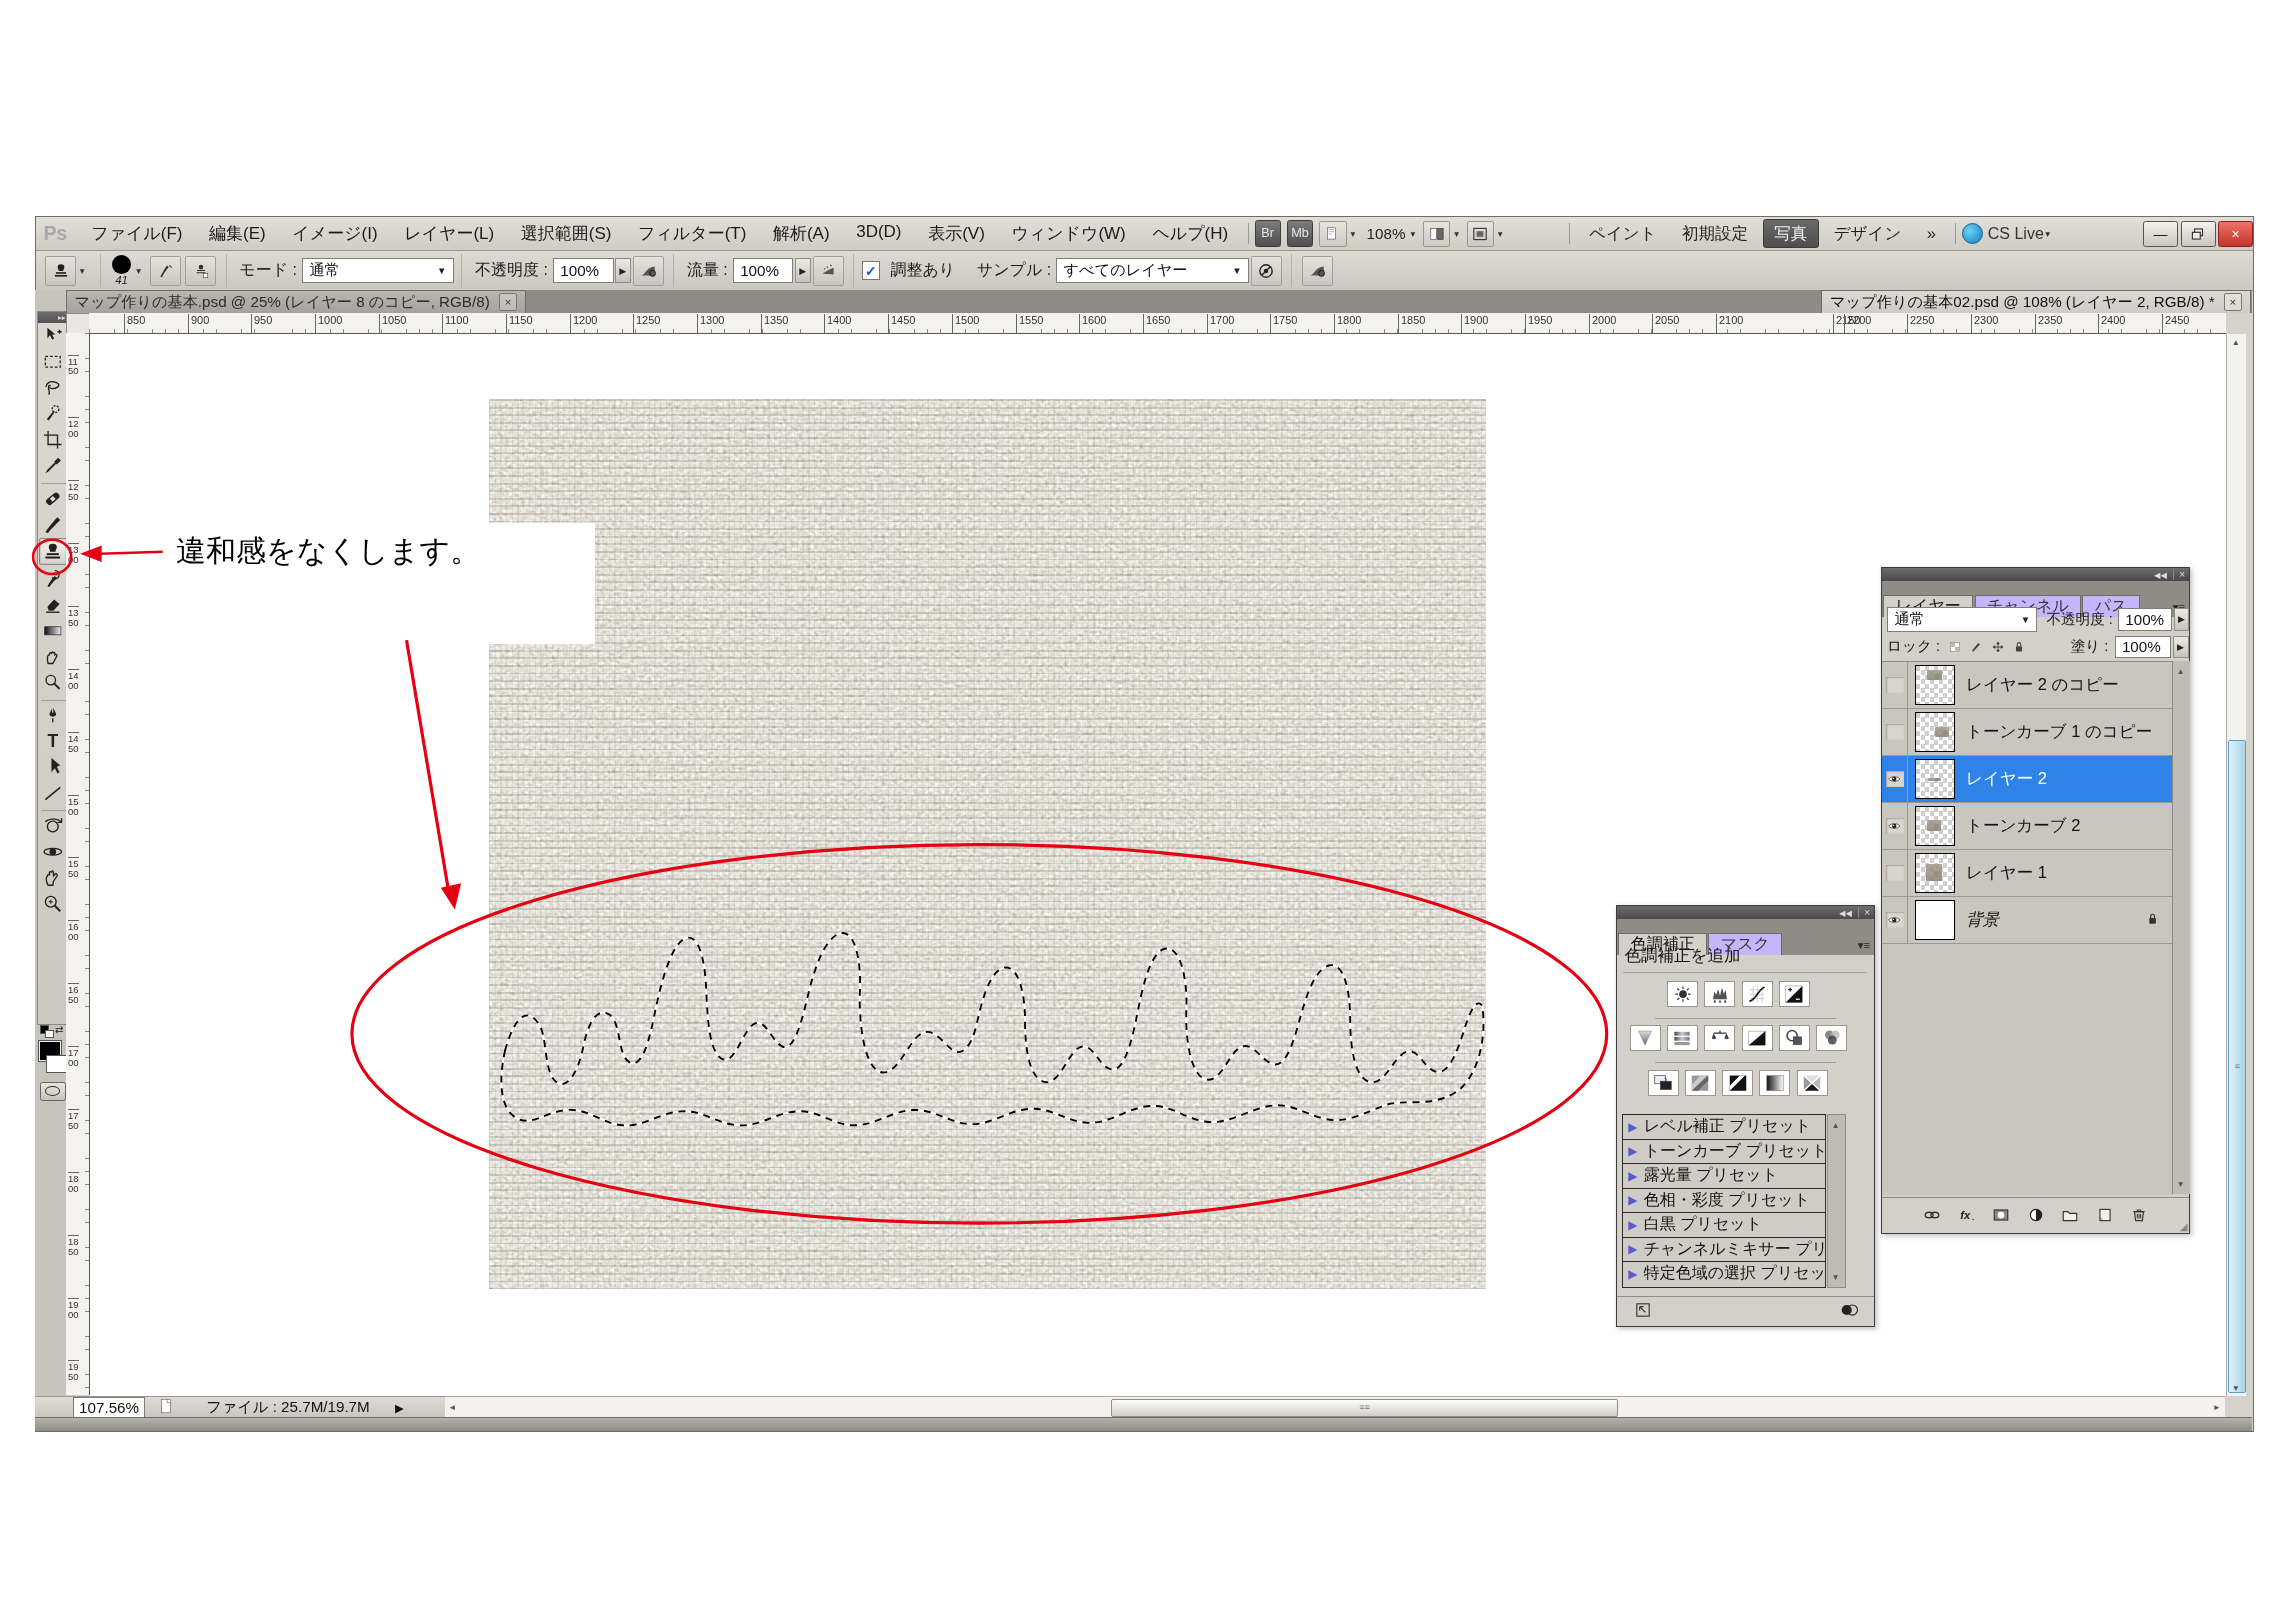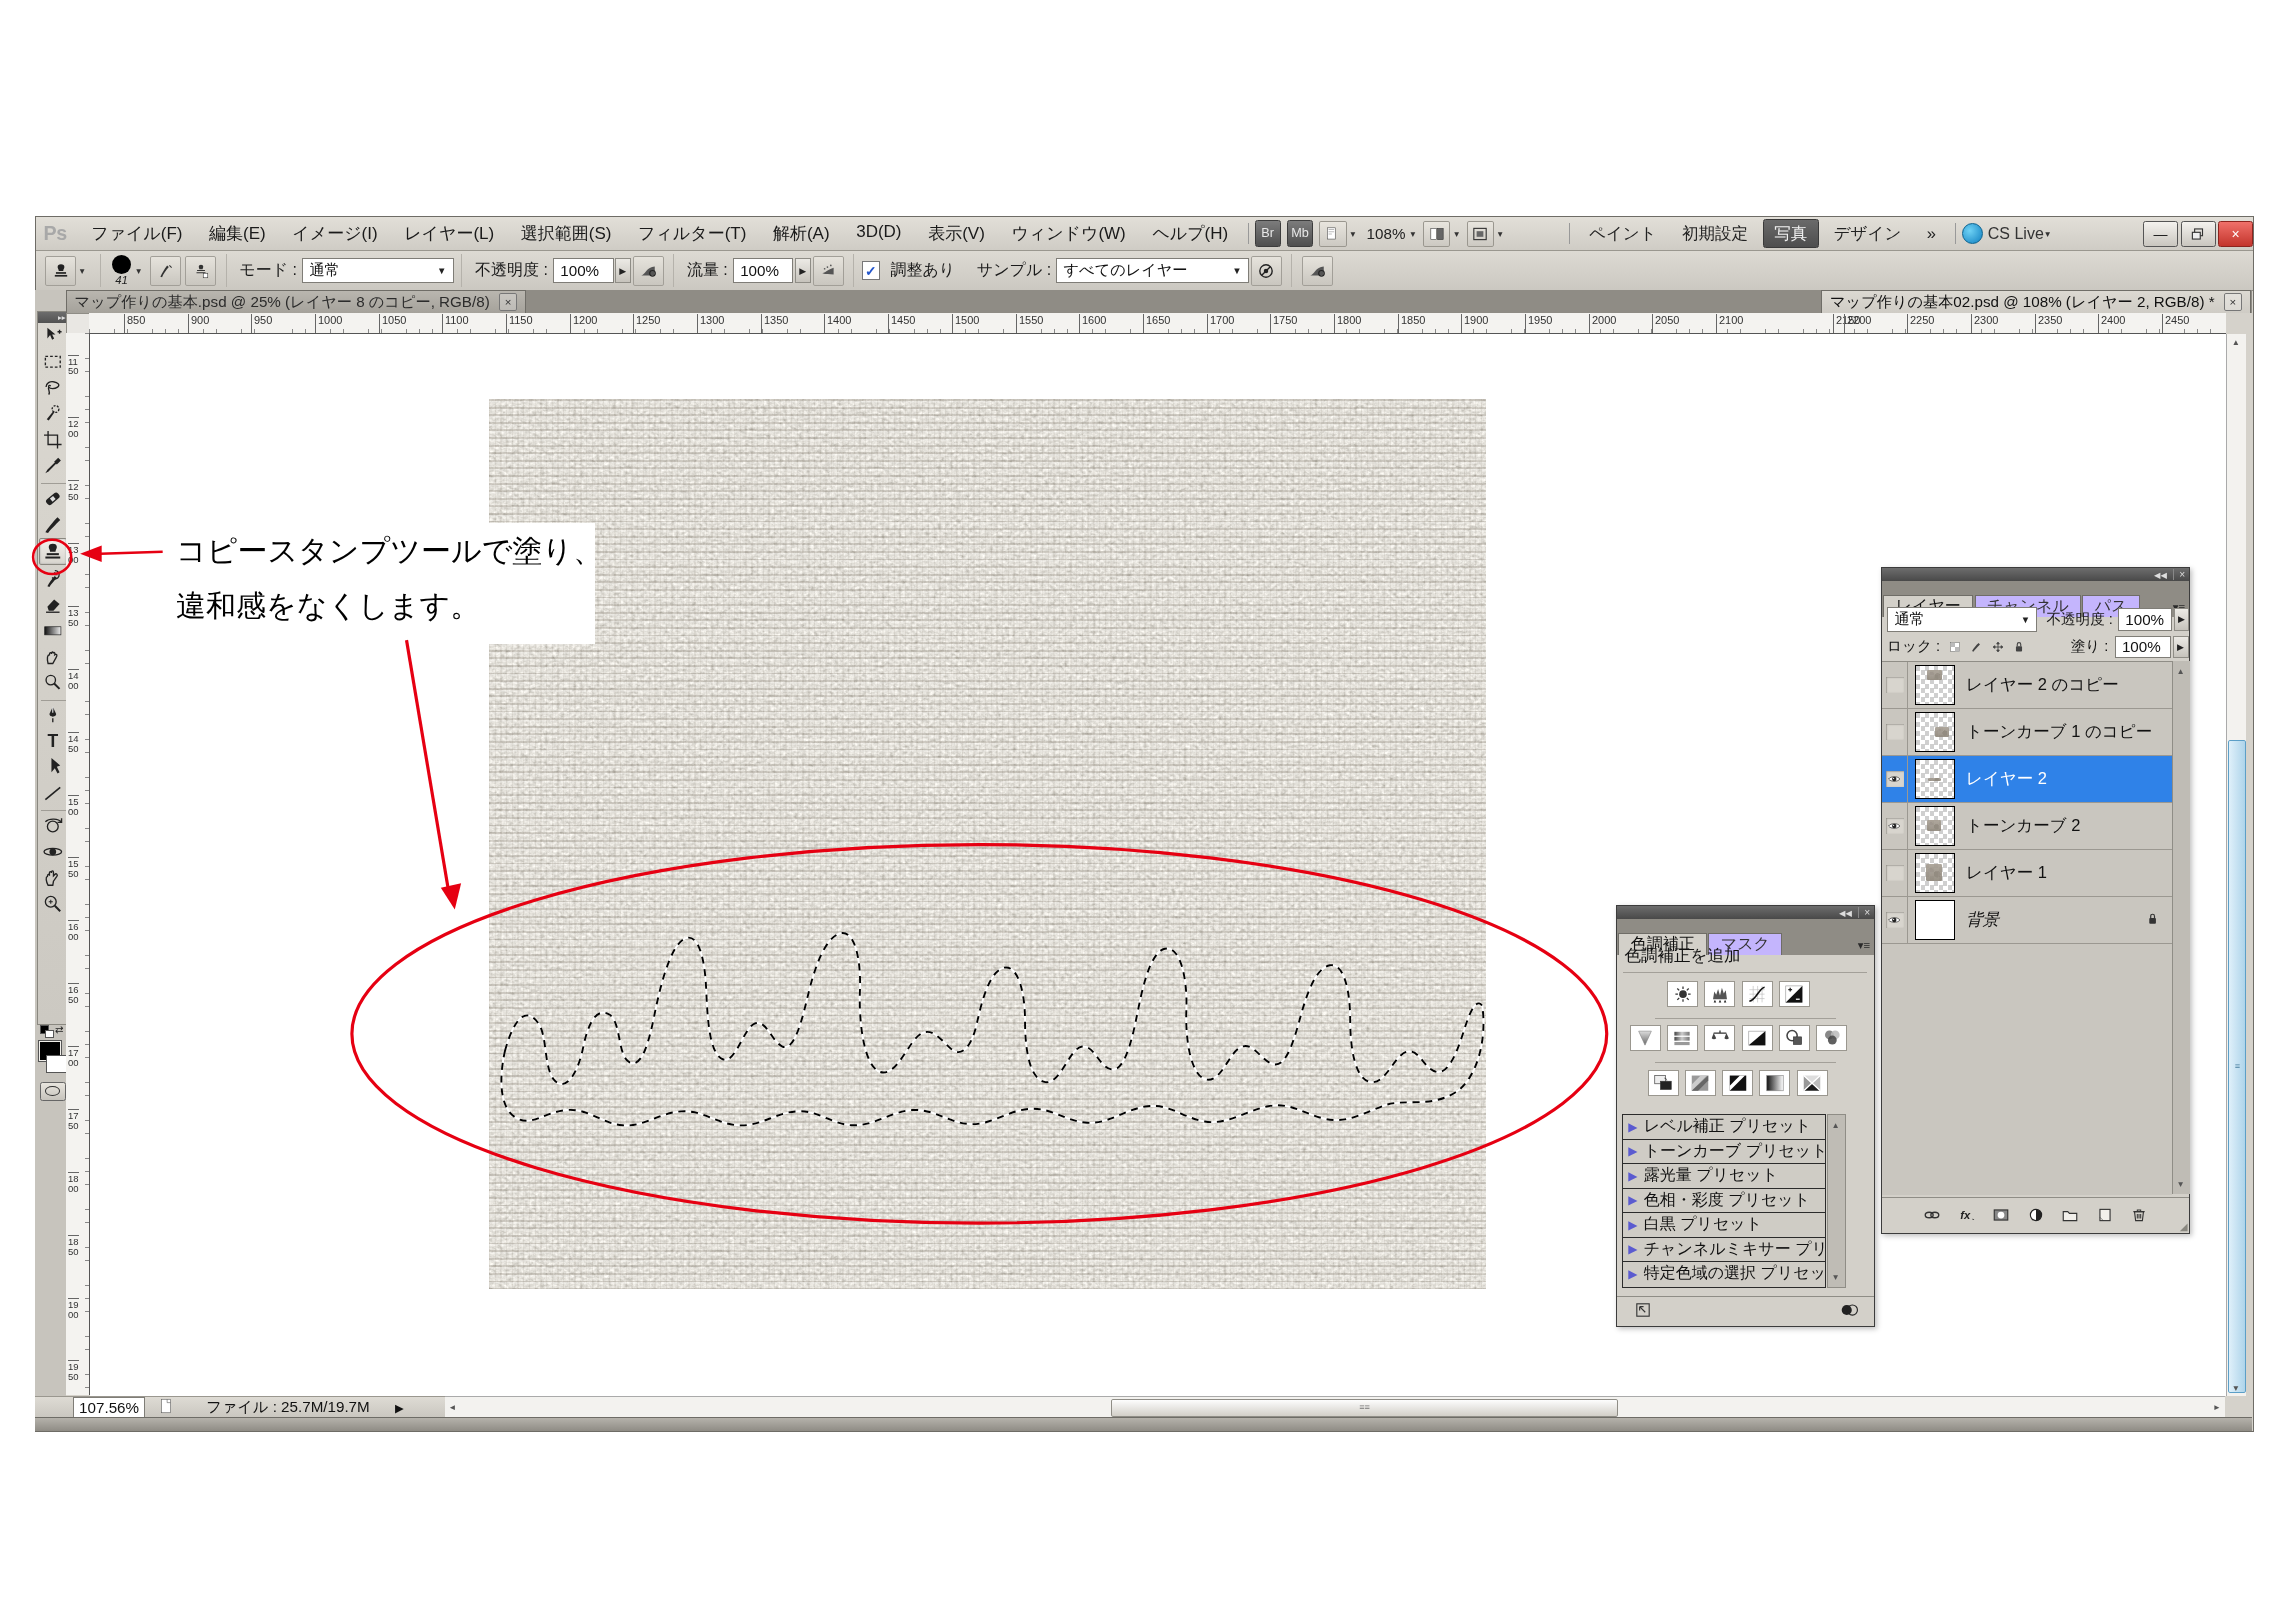--- a/index.html
+++ b/index.html
@@ -602,21 +602,20 @@
     <span style="margin:0 6.3px;"><svg width="18" height="18" viewBox="0 0 32 32">
           <rect x="8" y="4" width="16" height="24" fill="#fff" stroke="#555"></rect>
           <path d="M18 4 v6 h6" fill="none" stroke="#555"></path>
         </svg></span>
     <span style="margin-left:25.4px;">ファイル : 25.7M/19.7M</span>
     <span style="margin-left:25.4px;font-size:11.4px;">▶</span>
   </div>
   <div id="app-bottom"></div>
 
   <div id="annotation-box">
-    <div class="l">コピースタンプツールで塗り、</div>
     <div class="l">違和感をなくします。</div>
   </div>
 
   <div class="panel" id="adj-panel">
     <div class="panel-head">
       <span>◀◀</span>
       <span class="ph-x">×</span>
     </div>
     <div class="ptab-row" id="adj-tabs">
         <span class="ptab active">色調補正</span>

